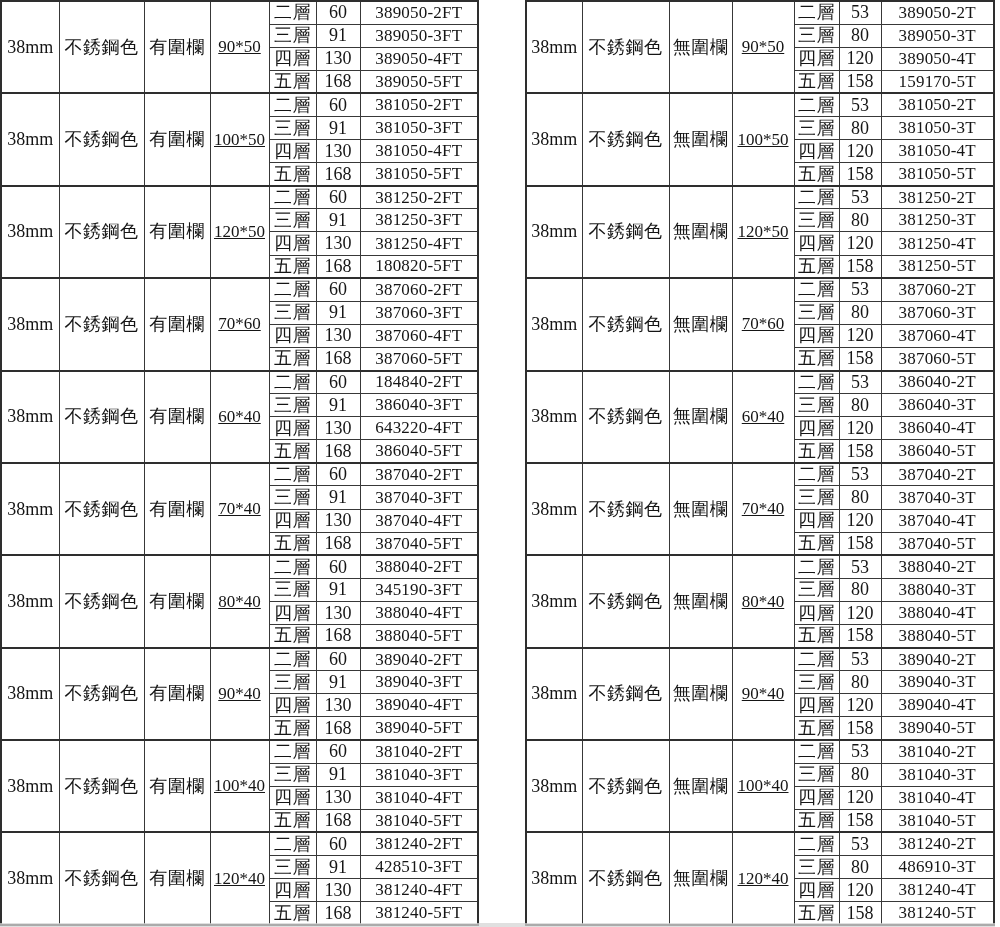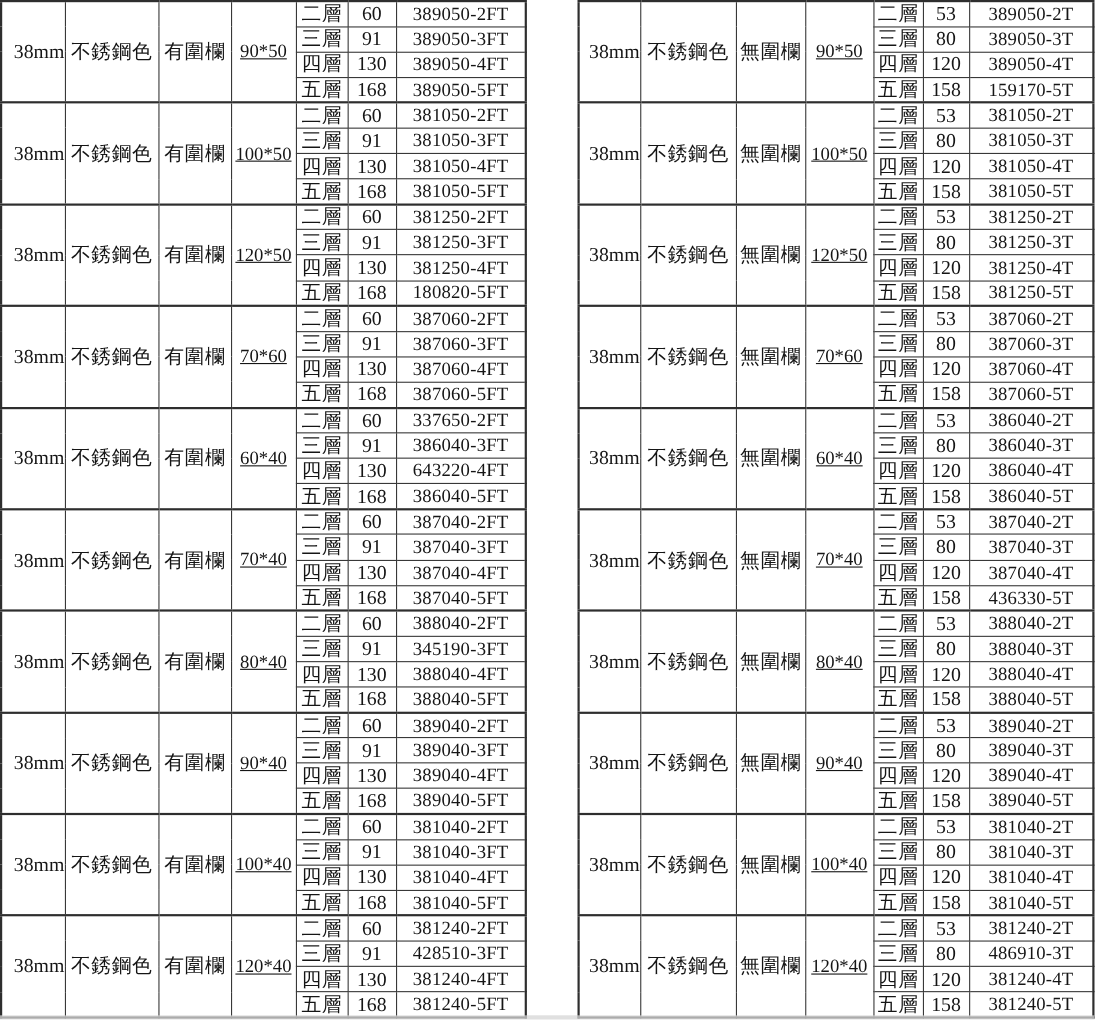--- a/index.html
+++ b/index.html
@@ -30,21 +30,21 @@
     border: 1px solid #383838;
     text-align: center;
     vertical-align: middle;
     padding: 0;
     font-size: 18px;
     line-height: 1.05;
     white-space: nowrap;
     overflow: hidden;
   }
   .ptable tr.group-start td { border-top: 2px solid #2e2e2e; }
-  .ptable td.cell-thickness { font-size: 18px; text-align: right; }
+  .ptable td.cell-thickness { font-size: 18px; }
   .ptable td.cell-color,
   .ptable td.cell-fence,
   .ptable td.cell-tier { font-size: 18px; letter-spacing: 0.5px; }
   .ptable td.cell-size  { font-size: 17px; text-decoration: underline; }
   .ptable td.cell-price { font-size: 18px; }
   .ptable td.cell-code  { font-size: 17px; letter-spacing: 0.2px; }
   .bottom-smudge {
     position: absolute;
     left: 0; bottom: 0;
     width: 995px; height: 4px;
@@ -164,21 +164,21 @@
           <td class="cell-price">168</td>
           <td class="cell-code">387060-5FT</td>
         </tr>
         <tr class="group-start">
           <td class="cell-thickness" rowspan="4">38mm</td>
           <td class="cell-color" rowspan="4">不銹鋼色</td>
           <td class="cell-fence" rowspan="4">有圍欄</td>
           <td class="cell-size" rowspan="4">60*40</td>
           <td class="cell-tier">二層</td>
           <td class="cell-price">60</td>
-          <td class="cell-code">337650-2FT</td>
+          <td class="cell-code">184840-2FT</td>
         </tr>
         <tr>
           <td class="cell-tier">三層</td>
           <td class="cell-price">91</td>
           <td class="cell-code">386040-3FT</td>
         </tr>
         <tr>
           <td class="cell-tier">四層</td>
           <td class="cell-price">130</td>
           <td class="cell-code">643220-4FT</td>
@@ -457,21 +457,21 @@
           <td class="cell-code">387040-3T</td>
         </tr>
         <tr>
           <td class="cell-tier">四層</td>
           <td class="cell-price">120</td>
           <td class="cell-code">387040-4T</td>
         </tr>
         <tr>
           <td class="cell-tier">五層</td>
           <td class="cell-price">158</td>
-          <td class="cell-code">436330-5T</td>
+          <td class="cell-code">387040-5T</td>
         </tr>
         <tr class="group-start">
           <td class="cell-thickness" rowspan="4">38mm</td>
           <td class="cell-color" rowspan="4">不銹鋼色</td>
           <td class="cell-fence" rowspan="4">無圍欄</td>
           <td class="cell-size" rowspan="4">80*40</td>
           <td class="cell-tier">二層</td>
           <td class="cell-price">53</td>
           <td class="cell-code">388040-2T</td>
         </tr>

